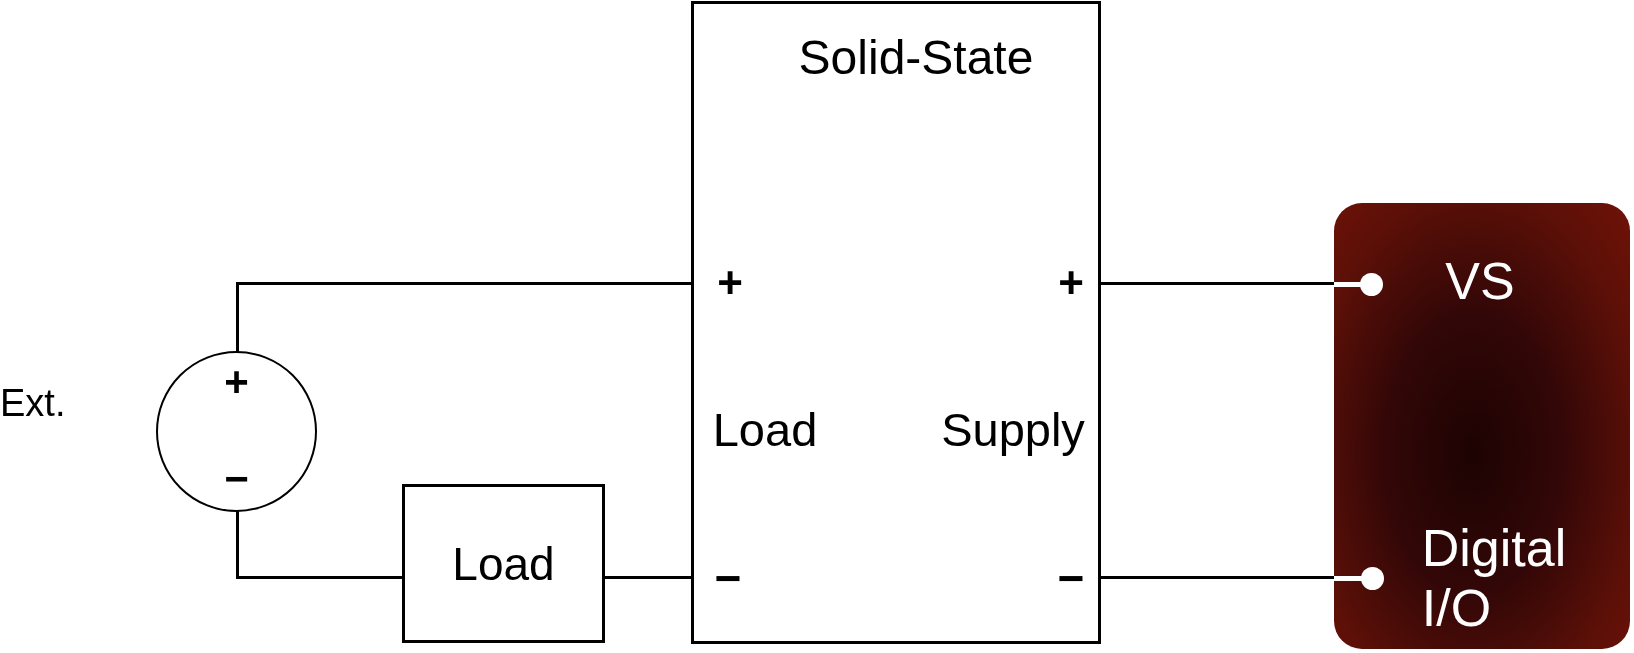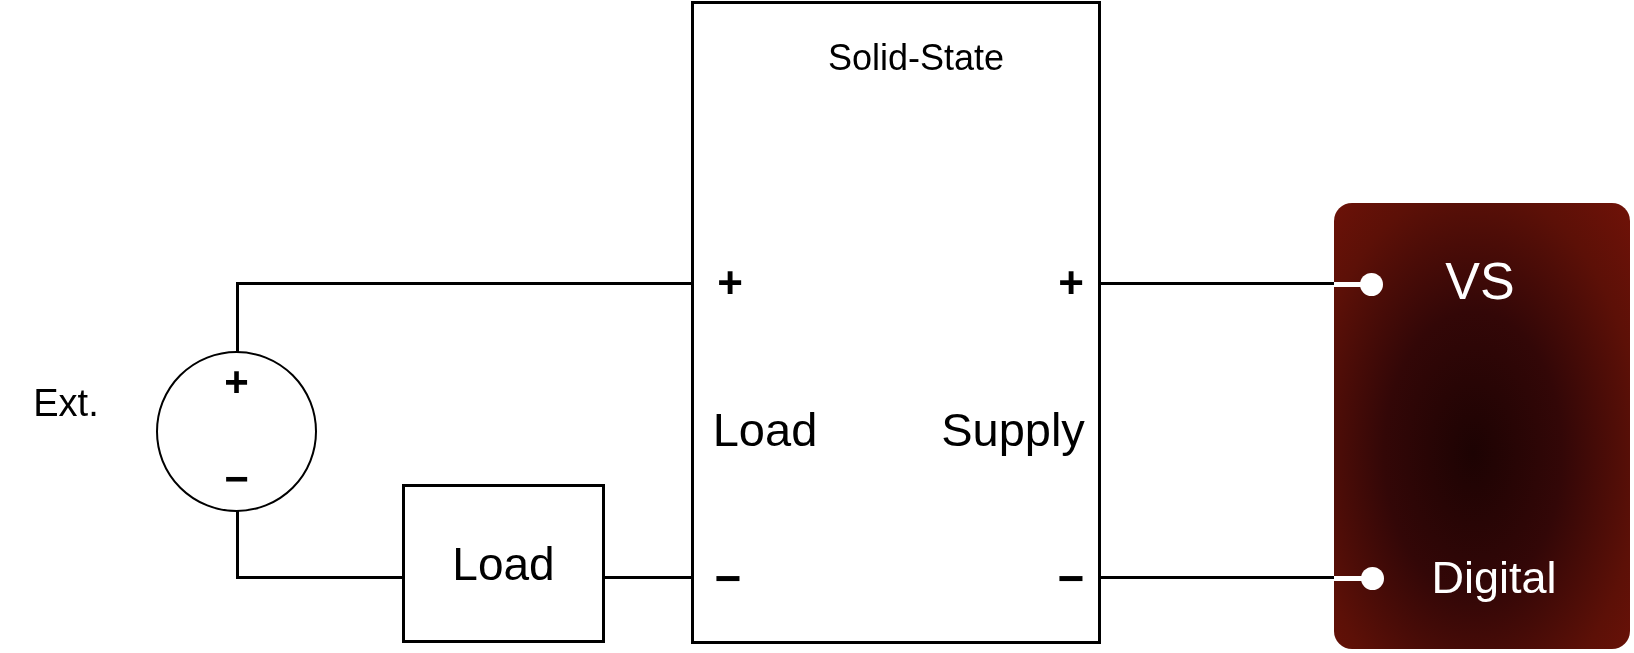--- a/index.html
+++ b/index.html
@@ -13,73 +13,73 @@
 
   .supply-circle{
     position:absolute;left:156px;top:351px;width:161px;height:161px;
     border:2.5px solid #000;border-radius:50%;background:#fff;box-sizing:border-box;
   }
   .supply-circle .sign{position:absolute;transform:translate(-50%,-50%);font-size:42px;font-weight:bold;}
   .supply-circle .plus{left:50%;top:29px;}
   .supply-circle .minus{left:50%;top:126px;}
 
   .ext-label{
-    position:absolute;left:0;top:378px;width:132px;text-align:center;
+    position:absolute;left:0;top:378px;width:132px;
     font-size:38px;line-height:50px;
   }
 
   .load-box{
     position:absolute;left:402px;top:484px;width:203px;height:159px;
     border:3px solid #000;background:#fff;box-sizing:border-box;
     display:flex;align-items:center;justify-content:center;font-size:46px;
   }
 
   .relay-box{
     position:absolute;left:691px;top:1px;width:410px;height:643px;
     border:3px solid #000;background:#fff;box-sizing:border-box;
   }
   .relay-title{
     position:absolute;left:0;right:0;top:22px;text-align:center;
-    font-size:36px;line-height:64px;padding-left:40px;
+    font-size:48px;line-height:64px;padding-left:40px;
   }
   .relay-box .term{position:absolute;transform:translate(-50%,-50%);white-space:nowrap;}
   .term.plus{font-size:44px;font-weight:bold;}
   .term.minus{font-size:46px;font-weight:bold;}
   .term.word{font-size:47px;}
   .t-load-plus{left:36px;top:279px;}
   .t-ctrl-plus{left:377px;top:279px;}
   .t-load-word{left:71px;top:425px;}
   .t-ctrl-word{left:319px;top:425px;}
   .t-load-minus{left:34px;top:574px;}
   .t-ctrl-minus{left:377px;top:574px;}
 
   .device-box{
     position:absolute;left:1334px;top:203px;width:296px;height:446px;
-    border-radius:18px;
+    border-radius:28px;
     background:radial-gradient(ellipse farthest-corner at 47% 56%,
       var(--device-center,#1d0303) 0%, #330707 40%, #5c1007 75%, var(--device-edge,#701208) 100%);
     color:var(--text-on-device,#fff);
     text-decoration:underline;
   }
   .device-stub{position:absolute;height:4.5px;background:var(--terminal-dot,#fff);}
   .stub-vs{left:0;top:79px;width:39px;}
   .stub-io{left:0;top:373px;width:40px;}
   .device-dot{
     position:absolute;width:23px;height:23px;border-radius:50%;
     background:var(--terminal-dot,#fff);
   }
   .dot-vs{left:26px;top:70px;}
   .dot-io{left:27px;top:364px;}
   .vs-label{
     position:absolute;left:146px;top:78px;transform:translate(-50%,-50%);
     font-size:52px;
   }
   .io-label{
     position:absolute;left:160px;top:375px;transform:translate(-50%,-50%);
-    font-size:45px;line-height:60px;text-align:left;white-space:nowrap;
+    font-size:52px;line-height:60px;text-align:left;white-space:nowrap;
   }
 </style>
 </head>
 <body>
 
 <div class="canvas">
 
   <div class="wire v" style="left:236px;top:283px;height:70px;"></div>
   <div class="wire h" style="left:236px;top:282px;width:457px;"></div>
   <div class="wire v" style="left:236px;top:510px;height:68px;"></div>
@@ -113,16 +113,17 @@
   </div>
 
   <div class="device-box">
     <div class="device-stub stub-vs"></div>
     <div class="device-stub stub-io"></div>
     <div class="device-dot dot-vs"></div>
     <div class="device-dot dot-io"></div>
     <span class="vs-label">VS</span>
     <div class="io-label">
       <div>Digital</div>
+      <div>I/O</div>
     </div>
   </div>
 
 </div>
 
 </body></html>

